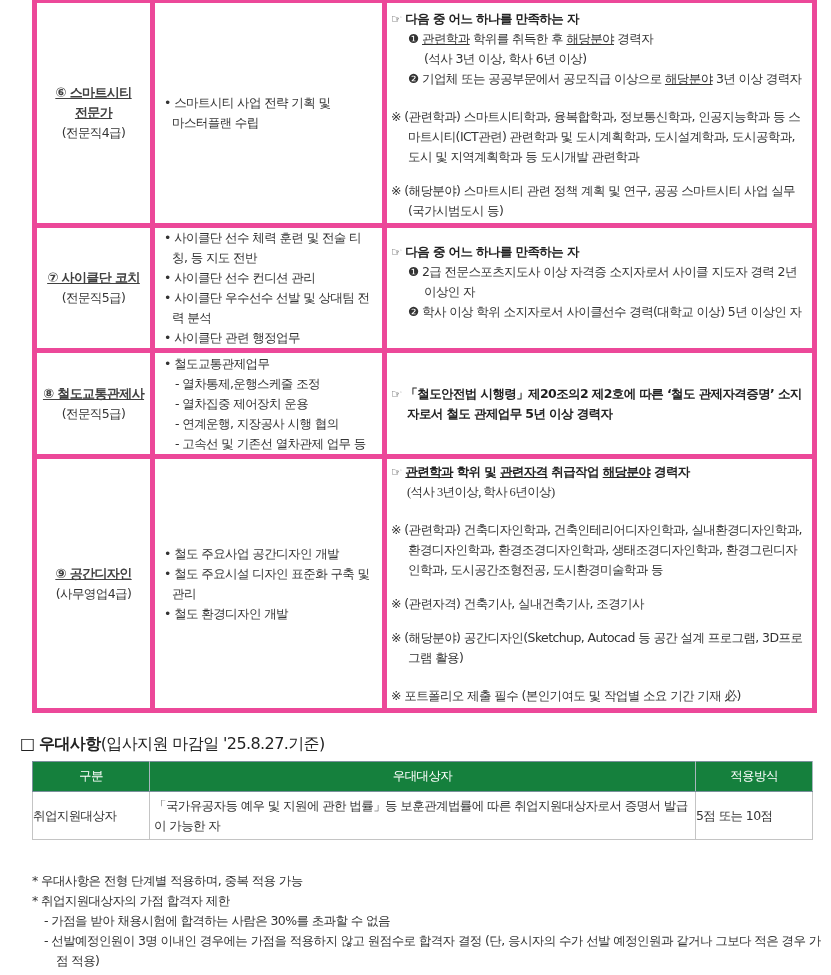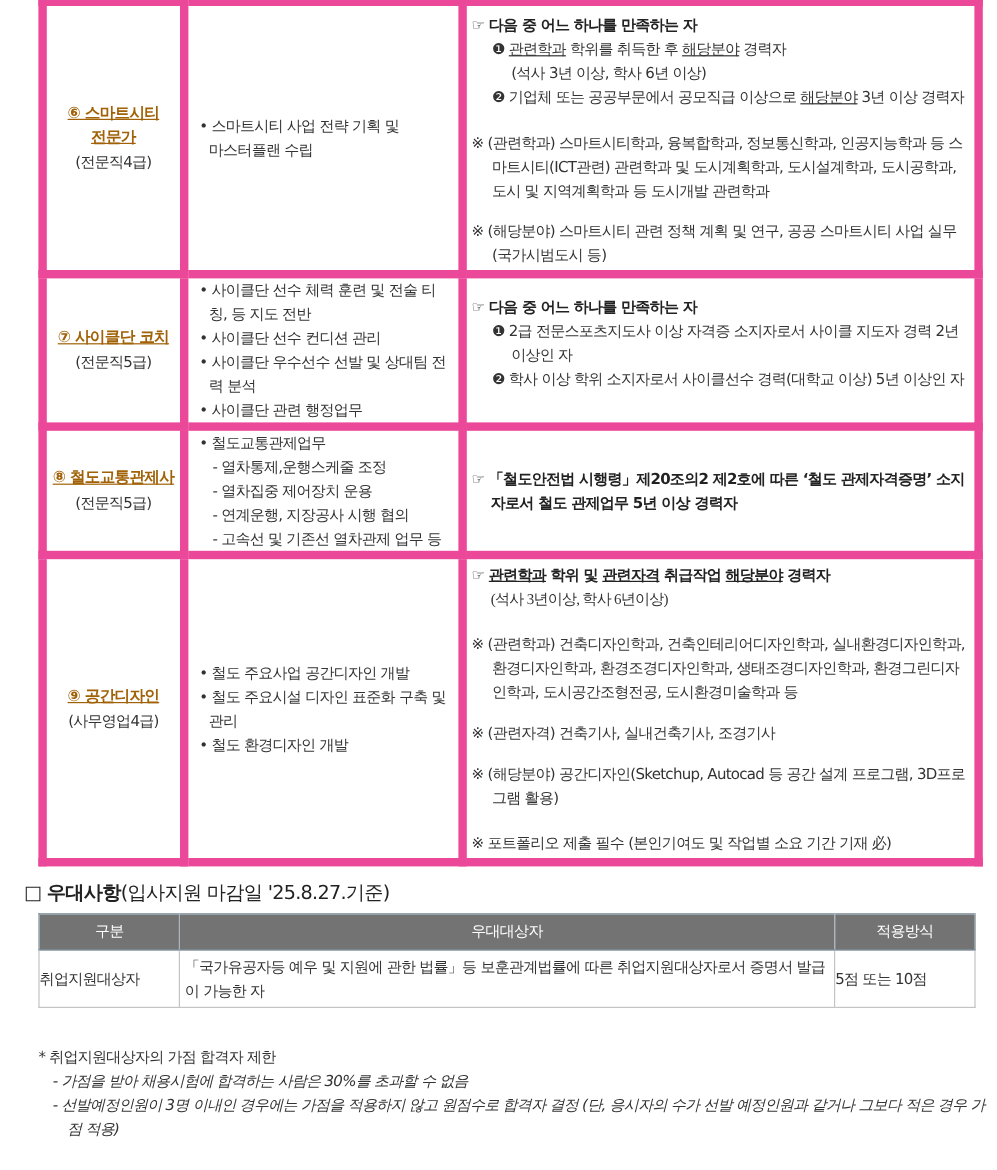--- a/index.html
+++ b/index.html
@@ -1,26 +1,26 @@
 <!DOCTYPE html>
 <html><head>
 <meta charset="utf-8">
 <style>
   * { box-sizing: border-box; margin: 0; padding: 0; }
   html, body { width: 831px; height: 975px; background: #ffffff; overflow: hidden; }
   body { font-family: "DejaVu Sans", "Liberation Sans", sans-serif; color: #333333; font-size: 12.5px; letter-spacing: -0.6px; position: relative; }
 
   table.main { position: absolute; left: 32px; top: -2px; width: 780px; border-collapse: collapse; table-layout: fixed; }
-  table.main td { border: 7px solid #ec4899; vertical-align: middle; line-height: 20px; }
+  table.main td { border: 5px solid #ec4899; vertical-align: middle; line-height: 20px; }
   table.main col.c1 { width: 118px; }
   table.main col.c2 { width: 232px; }
   table.main col.c3 { width: 430px; }
 
   .pos { text-align: center; }
-  .pos .title { font-weight: bold; text-decoration: underline; color: #a16207; line-height: 20px; font-size: 13px; }
+  .pos .title { font-weight: bold; text-decoration: underline; color: #404040; line-height: 20px; font-size: 13px; }
   .pos .grade { color: #333; line-height: 20px; }
 
   .duties { padding: 0 6px 0 6px; }
   .duties .bul { padding-left: 11px; text-indent: -8px; }
   .duties .dash { padding-left: 22px; text-indent: -8px; }
 
   .qual { padding: 2px 6px 2px 4px; }
   .qual .head { font-weight: bold; color: #222; padding-left: 16px; text-indent: -16px; }
   .qual .num { padding-left: 33px; text-indent: -16px; }
   .qual .sub { padding-left: 16px; font-family: Liberation Serif, serif; }
@@ -28,30 +28,30 @@
   .qual .gap { height: 4px; }
   u { text-decoration: underline; }
 
   .section-title { position: absolute; left: 20px; top: 734px; font-size: 16px; color: #222; }
   .section-title b { font-weight: bold; }
 
   table.pref { position: absolute; left: 32px; top: 761px; width: 780px; border-collapse: collapse; table-layout: fixed; }
   table.pref col.p1 { width: 117px; }
   table.pref col.p2 { width: 546px; }
   table.pref col.p3 { width: 117px; }
-  table.pref th { background: #737373; color: #ffffff; font-weight: normal; height: 30px; border: 1px solid #7a909c; border-right-color: #a8b6bd; text-align: center; font-size: 12.5px; }
+  table.pref th { background: #15803d; color: #ffffff; font-weight: normal; height: 30px; border: 1px solid #7a909c; border-right-color: #a8b6bd; text-align: center; font-size: 12.5px; }
   table.pref td { border: 1px solid #c4c4c4; line-height: 20px; font-size: 12.5px; }
   table.pref td.c { text-align: left; }
   table.pref td.l { padding: 3px 4px 2px 4px; }
   table.pref tr.r1 td { height: 48px; }
   table.pref tr.r2 td { height: 28px; }
 
   .footnotes { position: absolute; left: 32px; top: 871px; width: 790px; line-height: 20px; font-size: 12.5px; color: #333; }
   .footnotes .star { padding-left: 10px; text-indent: -10px; }
-  .footnotes .dash { padding-left: 24px; text-indent: -12px; font-style: italic; }
+  .footnotes .dash { padding-left: 24px; text-indent: -12px; }
 </style>
 </head>
 <body>
 
 <table class="main">
   <colgroup>
       <col class="c1">
       <col class="c2">
       <col class="c3">
     </colgroup>
@@ -157,16 +157,17 @@
   </tr>
   <tr class="r1">
     <td class="c">취업지원대상자</td>
     <td class="l">「국가유공자등 예우 및 지원에 관한 법률」등 보훈관계법률에 따른 취업지원대상자로서 증명서 발급이 가능한 자</td>
     <td class="c">5점 또는 10점</td>
   </tr>
 </tbody>
   </table>
 
 <div class="footnotes">
+  <div class="star">* 우대사항은 전형 단계별 적용하며, 중복 적용 가능</div>
   <div class="star">* 취업지원대상자의 가점 합격자 제한</div>
   <div class="dash">- 가점을 받아 채용시험에 합격하는 사람은 30%를 초과할 수 없음</div>
   <div class="dash">- 선발예정인원이 3명 이내인 경우에는 가점을 적용하지 않고 원점수로 합격자 결정 (단, 응시자의 수가 선발 예정인원과 같거나 그보다 적은 경우 가점 적용)</div>
 </div>
 
 </body></html>

